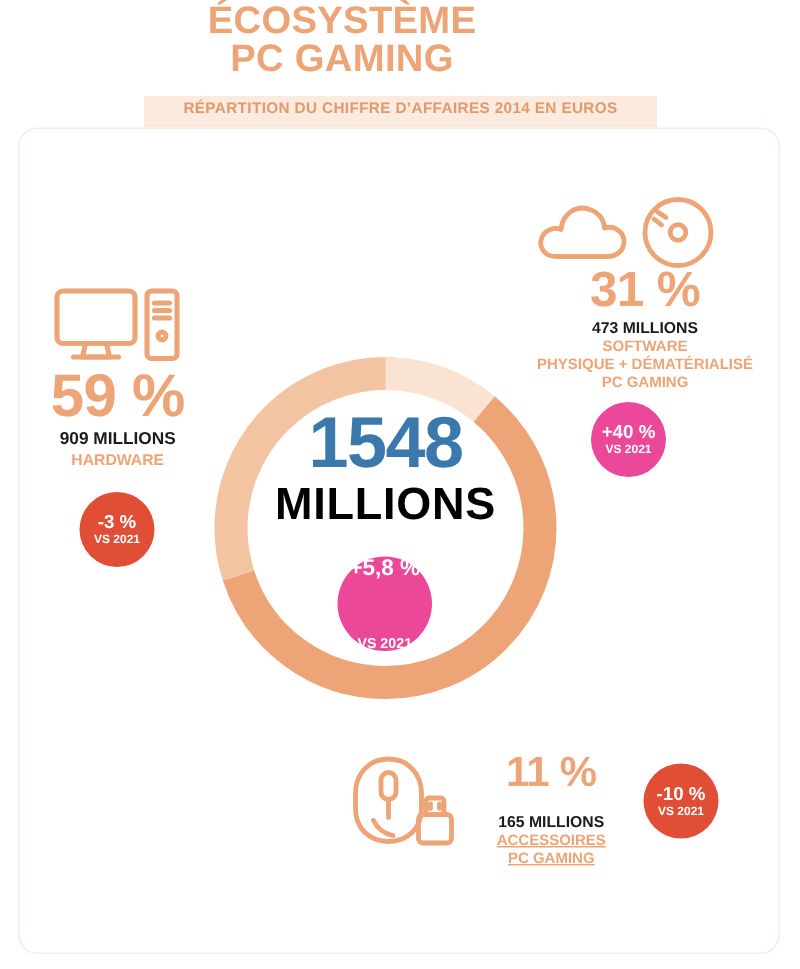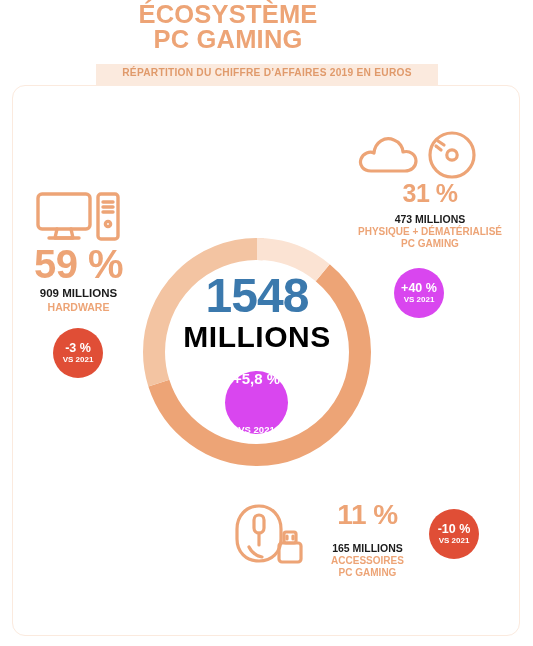--- a/index.html
+++ b/index.html
@@ -45,21 +45,21 @@
     letter-spacing:.5px;
   }
   
   .badge{
     position:absolute;border-radius:50%;
     display:flex;flex-direction:column;align-items:center;justify-content:center;
     color:#ffffff;text-align:center;
   }
   .badge .big{font-weight:bold;line-height:1;}
   .badge .small{font-weight:bold;line-height:1;}
-  .badge-green{background:#d946ef;}
+  .badge-green{background:#ec4899;}
   .badge-red{background:#e04e36;}
 
   .badge-center{left:225px;top:371px;width:63px;height:63px;justify-content:space-between;}
   .badge-center .big{font-size:15px;margin-bottom:2px;}
   .badge-center .small{font-size:9.5px;}
 
   .badge-hw{left:53px;top:328px;width:50px;height:50px;}
   .badge-hw .big{font-size:12.5px;margin-bottom:2px;}
   .badge-hw .small{font-size:8px;}
 
@@ -76,44 +76,44 @@
   .stat .pct{color:#eda476;font-weight:bold;letter-spacing:-.5px;}
   .stat .millions{color:#1b1b1b;font-weight:bold;}
   .stat .lbl{color:#eda476;font-weight:bold;}
 
   .stat-hw{left:6px;top:244px;width:145px;}
   .stat-hw .pct{font-size:40px;line-height:40px;}
   .stat-hw .millions{font-size:11.5px;line-height:15px;margin-top:2px;}
   .stat-hw .lbl{font-size:10.5px;line-height:12.5px;}
 
   .stat-sw{left:330px;top:175px;width:200px;}
-  .stat-sw .pct{font-size:25px;line-height:36px;text-align:center;}
+  .stat-sw .pct{font-size:33px;line-height:36px;text-align:center;}
   .stat-sw .millions{font-size:10.5px;line-height:14px;margin-top:1px;}
   .stat-sw .lbl{font-size:10px;line-height:12px;}
 
   .stat-acc{left:305px;top:500px;width:125px;}
   .stat-acc .pct{font-size:28px;line-height:30px;}
   .stat-acc .millions{font-size:10.5px;line-height:14px;margin-top:11px;}
-  .stat-acc .lbl{font-size:10px;line-height:12px;}
+  .stat-acc .lbl{font-size:10px;line-height:12px;text-decoration:underline;}
 
   
   .icon{position:absolute;}
   .icon-hardware{left:36px;top:191px;}
   .icon-software{left:358px;top:128px;}
   .icon-accessories{left:233px;top:503px;}
 </style>
 </head>
 <body>
 
 <div class="header-title">
   <span>ÉCOSYSTÈME</span>
   <span class="l2">PC GAMING</span>
 </div>
 <div class="subtitle-band"></div>
-<div class="subtitle-text">RÉPARTITION DU CHIFFRE D’AFFAIRES 2019 EN EUROS</div>
+<div class="subtitle-text">RÉPARTITION DU CHIFFRE D’AFFAIRES 2014 EN EUROS</div>
 
 <div class="card"></div>
 
 <div class="icon icon-hardware">
   <svg width="84" height="52" viewBox="0 0 84 52">
     <g fill="none" stroke="#eda476" stroke-width="3.4" stroke-linecap="round" stroke-linejoin="round">
       <rect x="2" y="3" width="52" height="35" rx="4"></rect>
       <path d="M21 38 L19 47 L37 47 L35 38"></path>
       <line x1="13" y1="47" x2="43" y2="47"></line>
       <rect x="62" y="3" width="20" height="45" rx="3"></rect>
@@ -182,20 +182,21 @@
   <div class="lbl">HARDWARE</div>
 </div>
 <div class="badge badge-red badge-hw">
   <div class="big">-3 %</div>
   <div class="small">VS 2021</div>
 </div>
 
 <div class="stat stat-sw">
   <div class="pct">31 %</div>
   <div class="millions">473 MILLIONS</div>
+  <div class="lbl">SOFTWARE</div>
   <div class="lbl">PHYSIQUE + DÉMATÉRIALISÉ</div>
   <div class="lbl">PC GAMING</div>
 </div>
 <div class="badge badge-green badge-sw">
   <div class="big">+40 %</div>
   <div class="small">VS 2021</div>
 </div>
 
 <div class="stat stat-acc">
   <div class="pct">11 %</div>

